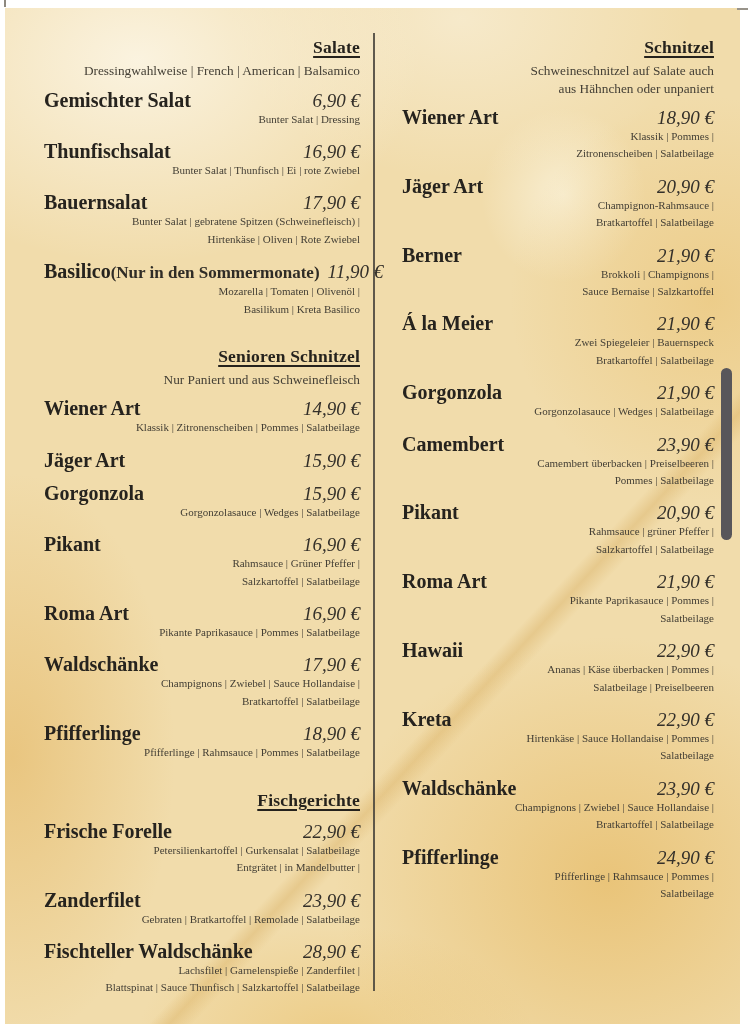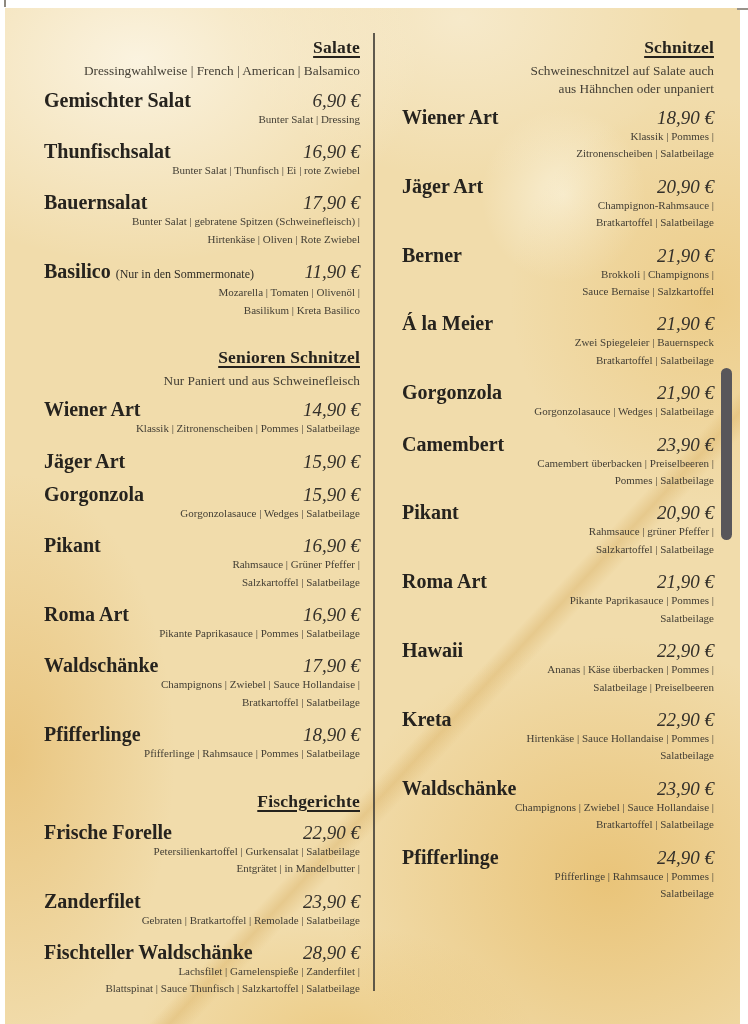--- a/index.html
+++ b/index.html
@@ -30,21 +30,21 @@
   .sec-title{
     margin:0 0 4px 0;font-size:17.5px;line-height:22px;font-weight:700;color:#25221d;
     letter-spacing:.2px;text-decoration:underline;text-decoration-thickness:1.5px;text-underline-offset:3px;
   }
   .subwrap{margin:0 0 11px 0;}
   .sub{font-size:13.3px;line-height:17.5px;color:#45403573;color:#454036;}
   .item{margin-bottom:14px;}
   .item:last-child{margin-bottom:0;}
   .row{display:flex;align-items:baseline;line-height:18px;margin-bottom:1px;}
   .nm{font-weight:700;font-size:20px;color:#26231e;white-space:nowrap;}
-  .note{font-size:12px;color:#2f2c26;margin-left:5px;white-space:nowrap;}
+  .note{font-size:17px;color:#2f2c26;white-space:nowrap;font-weight:bold;}
   .pr{margin-left:auto;font-size:19px;color:#34302a;white-space:nowrap;padding-left:8px;font-style:italic;}
   .dl{font-size:11px;line-height:17.4px;color:#454036;}
   
   .scroll-thumb{position:absolute;left:721px;top:368px;width:11px;height:172px;border-radius:6px;background:#58565a;}
   .edge-tick-right{position:absolute;left:737px;top:8px;width:11px;height:2px;background:#98938a;}
   .edge-tick-left{position:absolute;left:4px;top:0;width:2px;height:7px;background:#8d887f;}
 </style>
 </head>
 <body>
 

